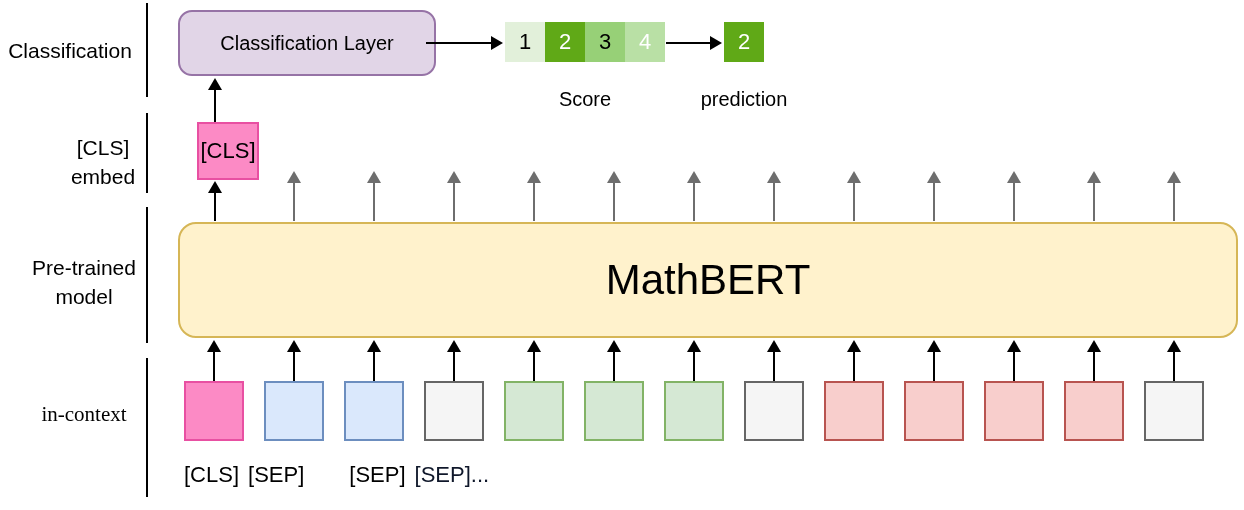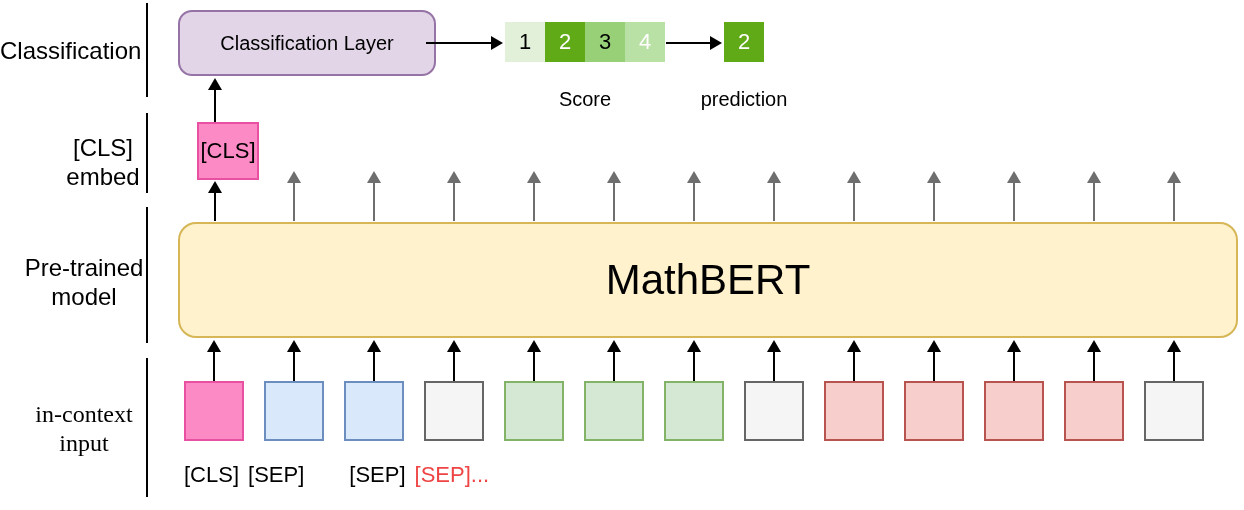--- a/index.html
+++ b/index.html
@@ -1,21 +1,21 @@
 <!DOCTYPE html>
 <html><head>
 <meta charset="utf-8">
 <style>
   html,body{margin:0;padding:0;background:#ffffff;}
   #canvas{
     position:relative;width:1244px;height:510px;background:#ffffff;
     font-family:"Liberation Sans",sans-serif;color:#000;overflow:hidden;
   }
   .abs{position:absolute;}
-  .section-label{font-size:24px;line-height:29px;text-align:center;color:#000;}
+  .section-label{font-size:21px;line-height:29px;text-align:center;color:#000;}
   .vrule{position:absolute;left:146px;width:2px;background:#000;}
   .round-box{
     position:absolute;box-sizing:border-box;border:2px solid;
     display:flex;align-items:center;justify-content:center;margin-left:13px;
   }
   #classification-layer{
     left:165px;top:10px;width:258px;height:66px;border-radius:14px;
     background:#e1d5e7;border-color:#9673a6;font-size:20px;
   }
   #cls-embed-box{
@@ -68,21 +68,20 @@
     <div>embed</div>
   </div>
 
   <div class="abs section-label" style="left:4px;top:253px;width:160px;">
     <div>Pre-trained</div>
     <div>model</div>
   </div>
 
   <div class="abs section-label" style="left:4px;top:400px;width:160px;font-family:Liberation Serif, serif;">
     <div>in-context</div>
-    <div>input</div>
   </div>
 
   <div class="vrule" style="top:3px;height:94px;"></div>
   <div class="vrule" style="top:113px;height:80px;"></div>
   <div class="vrule" style="top:207px;height:136px;"></div>
   <div class="vrule" style="top:358px;height:139px;"></div>
 
   <div class="round-box" id="classification-layer">Classification Layer</div>
 
   <div class="arrow-right" style="left:426px;top:36px;width:77px;">
@@ -239,16 +238,16 @@
       <div class="token-box" style="left: 904px; background: rgb(248, 206, 204); border-color: rgb(184, 84, 80);"></div>
       <div class="token-box" style="left: 984px; background: rgb(248, 206, 204); border-color: rgb(184, 84, 80);"></div>
       <div class="token-box" style="left: 1064px; background: rgb(248, 206, 204); border-color: rgb(184, 84, 80);"></div>
       <div class="token-box" style="left: 1144px; background: rgb(245, 245, 245); border-color: rgb(102, 102, 102);"></div>
     </div>
 
   <div id="input-caption">
       <span style="color: rgb(0, 0, 0);">[CLS]</span>
       <span style="color: rgb(0, 0, 0);">[SEP]</span>
       <span style="color: rgb(0, 0, 0); margin-left: 36px;">[SEP]</span>
-      <span style="color: #ef4444;">[SEP]...</span>
+      <span style="color: #0f172a;">[SEP]...</span>
     </div>
 
 </div>
 
 </body></html>

